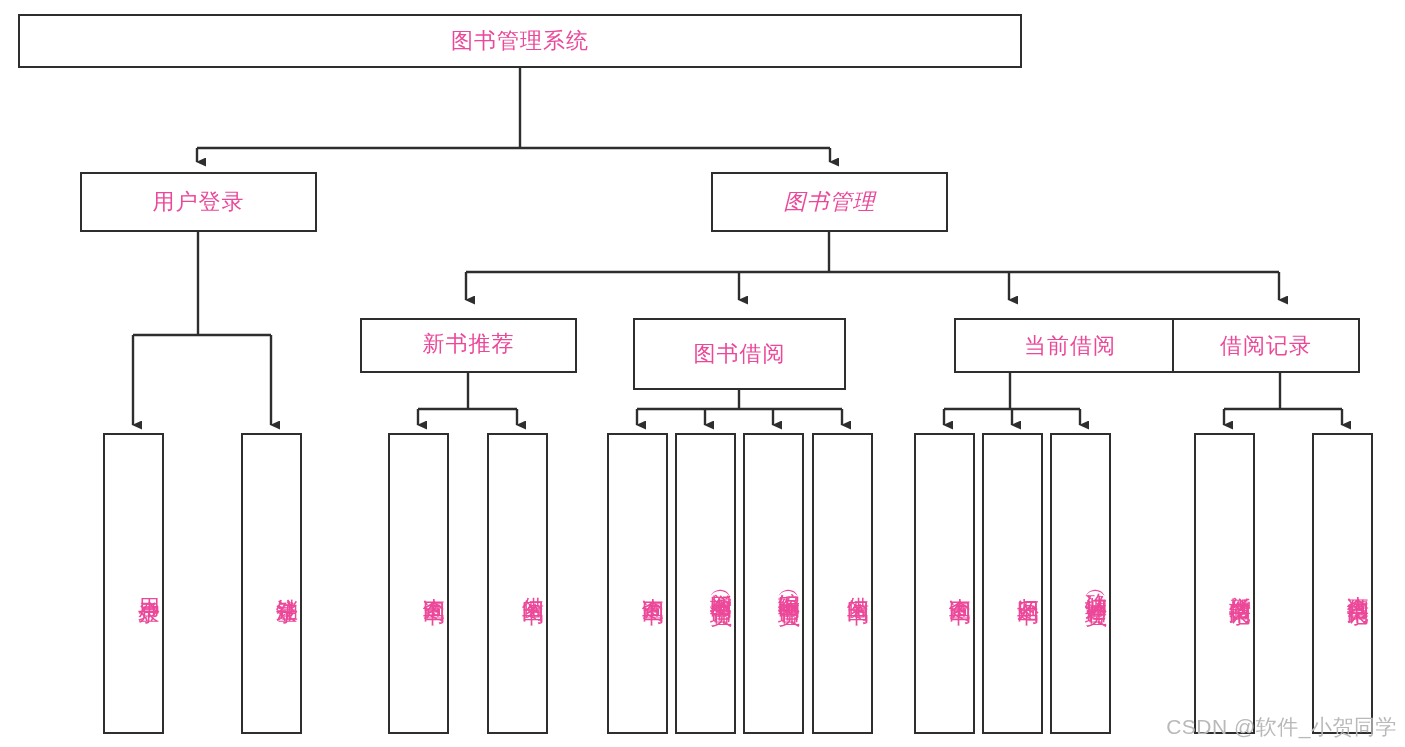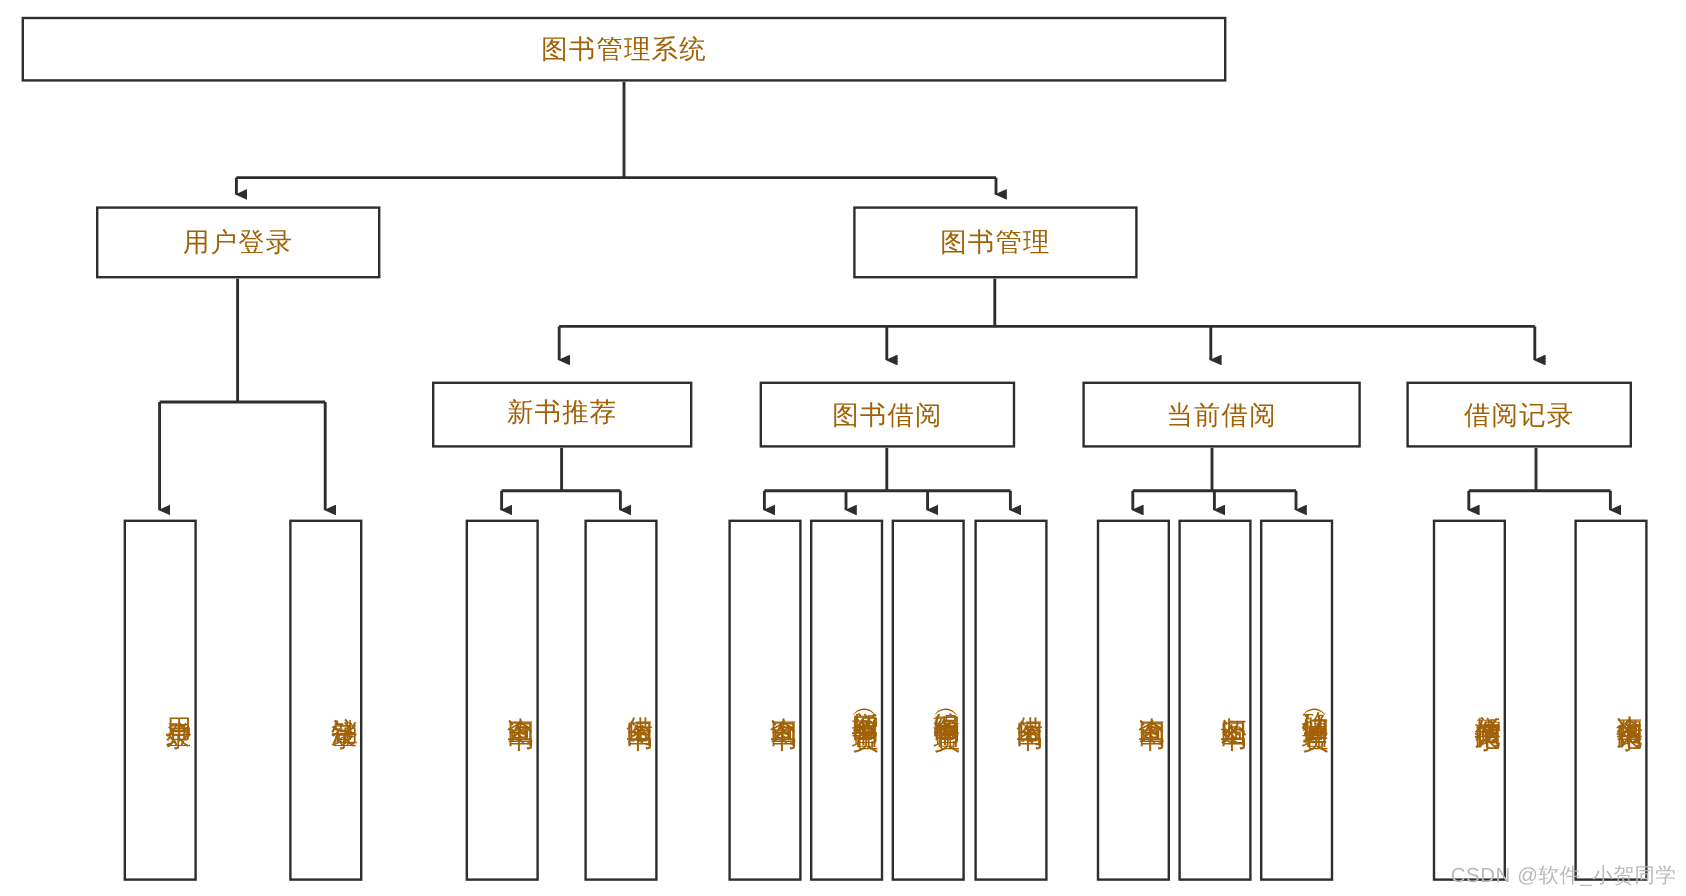--- a/index.html
+++ b/index.html
@@ -22,21 +22,21 @@
     left: 0;
     top: 0;
     width: 1405px;
     height: 747px;
   }
   .node {
     position: absolute;
     box-sizing: border-box;
     border: 2px solid #2e2e2e;
     background: #ffffff;
-    color: #a16207;
+    color: #ec4899;
     display: flex;
     align-items: center;
     justify-content: center;
     text-align: center;
     line-height: 1.18;
     z-index: 2;
   }
   .node.h {
     font-size: 22px;
     letter-spacing: 1px;
@@ -53,21 +53,21 @@
   }
   .node.v .vtext {
     writing-mode: vertical-rl;
     text-orientation: upright;
     white-space: nowrap;
   }
   .watermark {
     position: absolute;
     right: 8px;
     bottom: 6px;
-    font-size: 17px;
+    font-size: 21px;
     color: #b9b9b9;
     z-index: 5;
     white-space: nowrap;
     letter-spacing: 0.5px;
   }
 </style>
 </head>
 <body>
 
 <div id="canvas">
@@ -124,33 +124,33 @@
   </svg>
 
   <div class="node h" style="left:18px; top:14px; width:1004px; height:54px;">
     <span>图书管理系统</span>
   </div>
 
   <div class="node h" style="left:80px; top:172px; width:237px; height:60px;">
     <span>用户登录</span>
   </div>
 
-  <div class="node h" style="left:711px; top:172px; width:237px; height:60px;">
+  <div class="node h" style="left:711px; top:172px; width:237px; height:60px;font-style:italic;">
     <span>图书管理</span>
   </div>
 
   <div class="node h" style="left:360px; top:318px; width:217px; height:55px;font-family:Liberation Mono, monospace;">
     <span>新书推荐</span>
   </div>
 
-  <div class="node h" style="left:633px; top:318px; width:213px; height:55px;">
+  <div class="node h" style="left:633px; top:318px; width:213px; height:72px;">
     <span>图书借阅</span>
   </div>
 
-  <div class="node h" style="left:902px; top:318px; width:232px; height:55px;text-align:right;">
+  <div class="node h" style="left:954px; top:318px; width:232px; height:55px;text-align:right;">
     <span>当前借阅</span>
   </div>
 
   <div class="node h" style="left:1172px; top:318px; width:188px; height:55px;">
     <span>借阅记录</span>
   </div>
 
   <div class="node v" style="left:103px; top:433px; width:61px; height:301px;">
     <span class="vtext">用户登录</span>
   </div>

